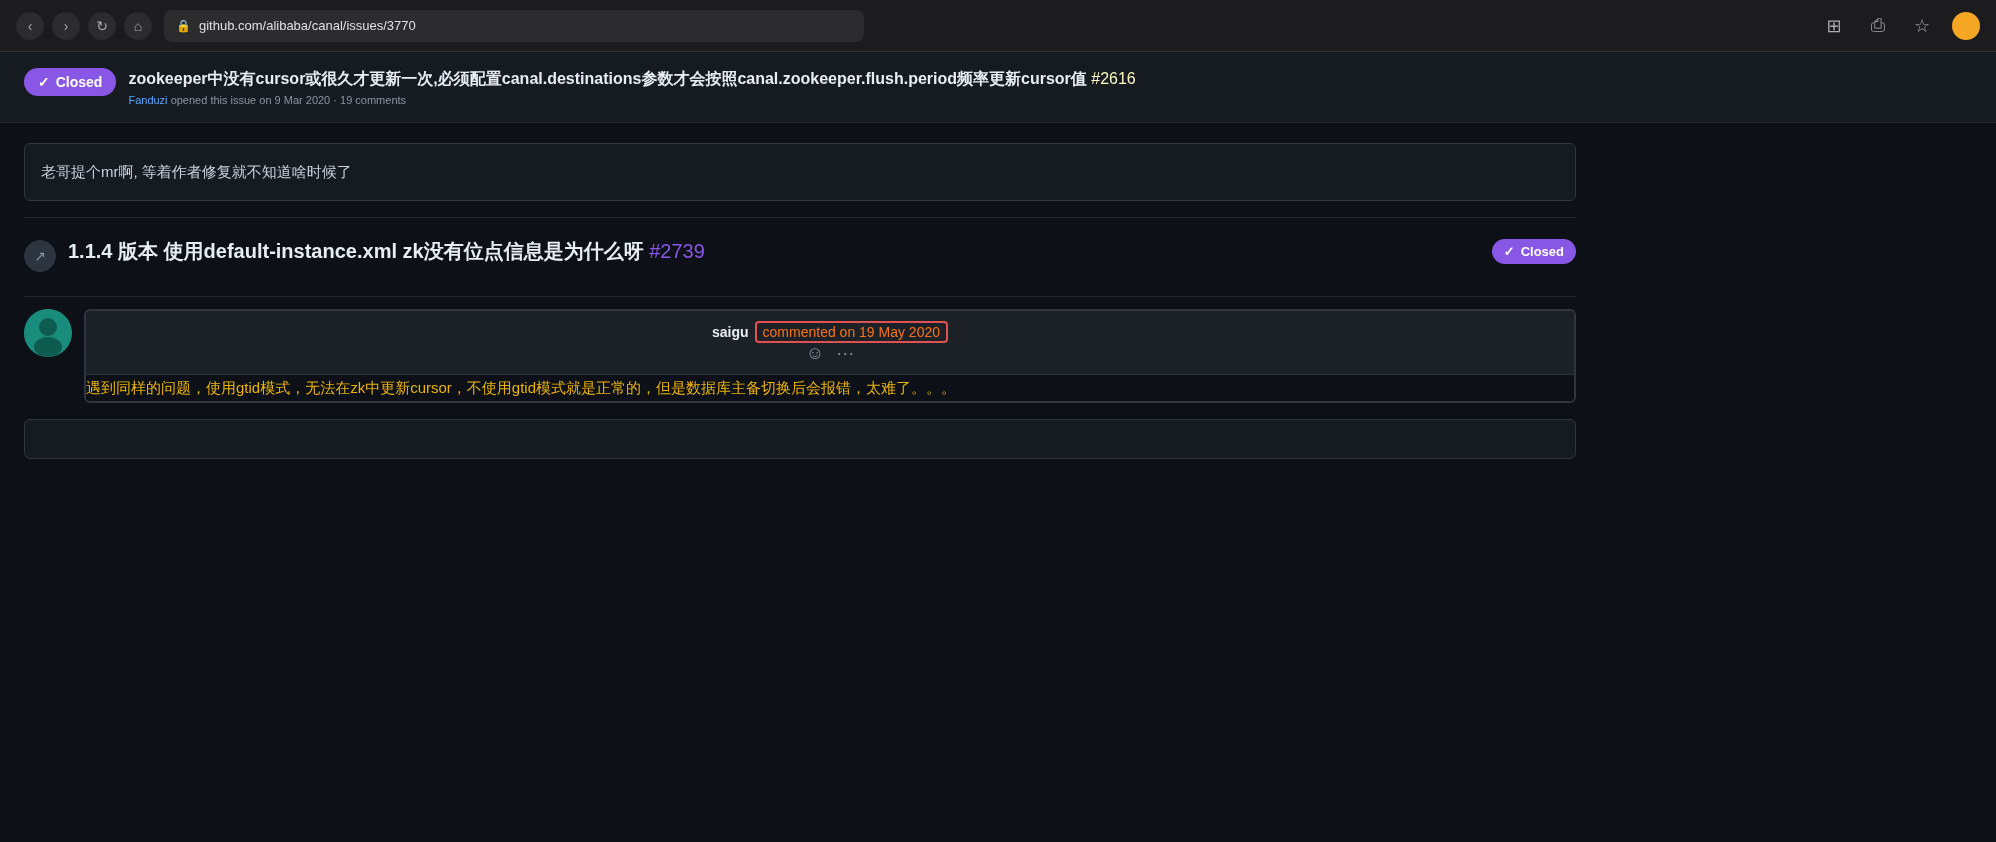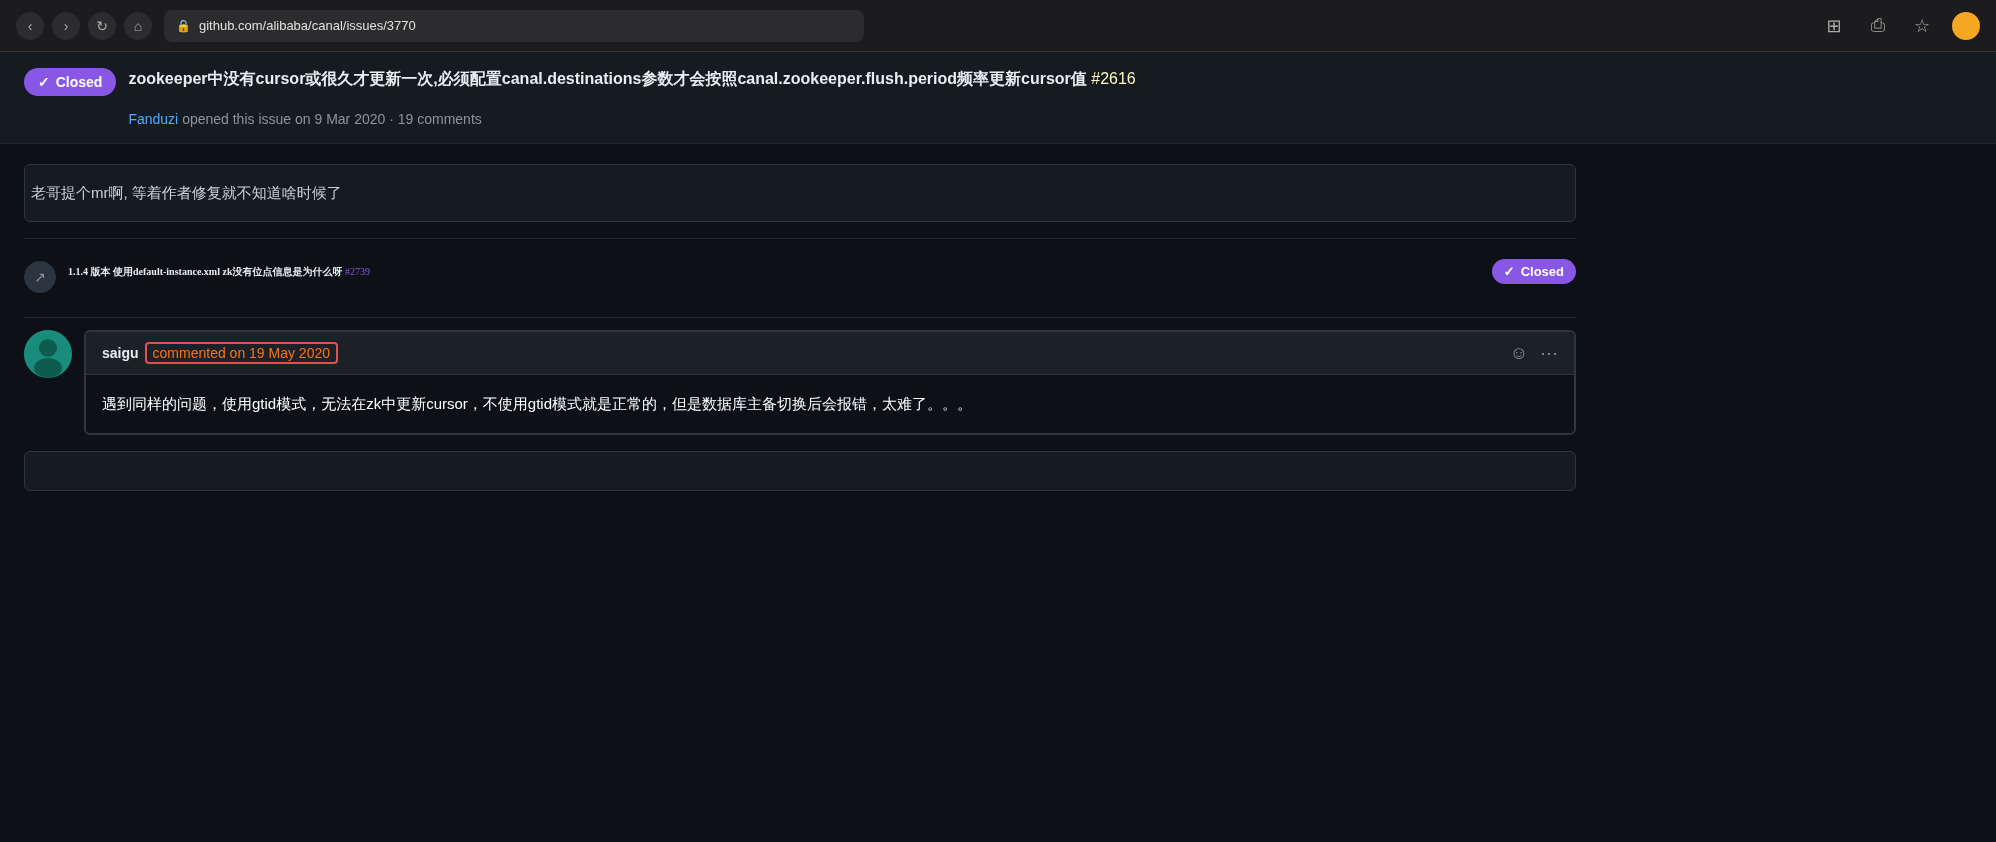--- a/index.html
+++ b/index.html
@@ -115,41 +115,41 @@
       font-weight: 600;
       color: #e6edf3;
       line-height: 1.4;
     }
     .issue-title .issue-number {
       color: #fef9c3;
       font-weight: 400;
     }
     .issue-meta {
       color: #8b949e;
-      font-size: 14px;
-      margin-top: 21px;
+      font-size: 11px;
+      margin-top: 4px;
     }
     .issue-meta a {
       color: #58a6ff;
       text-decoration: none;
     }
 
     
     .content-area {
       padding: 20px 24px;
       max-width: 1600px;
     }
 
     
     .comment-card {
       background: #161b22;
       border: 1px solid #30363d;
       border-radius: 6px;
       margin-bottom: 16px;
-      padding: 16px 6px;
+      padding: 16px 16px;
     }
     .comment-text {
       font-size: 15px;
       color: #c9d1d9;
       line-height: 1.6;
     }
 
     
     .mention-row {
       display: flex;
@@ -182,25 +182,24 @@
       color: #e6edf3;
       font-weight: 600;
     }
     .mention-issue-line {
       display: flex;
       align-items: center;
       justify-content: space-between;
       gap: 12px;
     }
     .mention-issue-title {
-      font-size: 10px;
+      font-size: 20px;
       font-weight: 700;
       color: #e6edf3;
       flex: 1;
-      font-family: Liberation Serif, serif;
     }
     .mention-issue-title .issue-link-num {
       color: #8957e5;
       font-weight: 400;
     }
     .closed-badge-small {
       background: #8957e5;
       color: #fff;
       border-radius: 20px;
       padding: 5px 12px;
@@ -242,20 +241,21 @@
       border-radius: 6px;
       overflow: hidden;
     }
     .comment-bubble-header {
       background: #1c2128;
       padding: 10px 16px;
       display: flex;
       align-items: center;
       justify-content: space-between;
       border-bottom: 1px solid #30363d;
+      flex-direction: column;
     }
     .comment-bubble-header-left {
       display: flex;
       align-items: center;
       gap: 6px;
       font-size: 14px;
     }
     .comment-author {
       font-weight: 600;
       color: #e6edf3;
@@ -271,23 +271,22 @@
       align-items: center;
       gap: 12px;
     }
     .comment-action-btn {
       color: #8b949e;
       font-size: 18px;
       cursor: pointer;
     }
     .comment-body {
       background: #0d1117;
-      padding: 16px;
       font-size: 15px;
-      color: #ffffff;
+      color: #eab308;
       line-height: 1.7;
     }
 
     
     .bottom-partial {
       background: #161b22;
       border: 1px solid #30363d;
       border-radius: 6px;
       height: 40px;
       margin-top: 16px;

